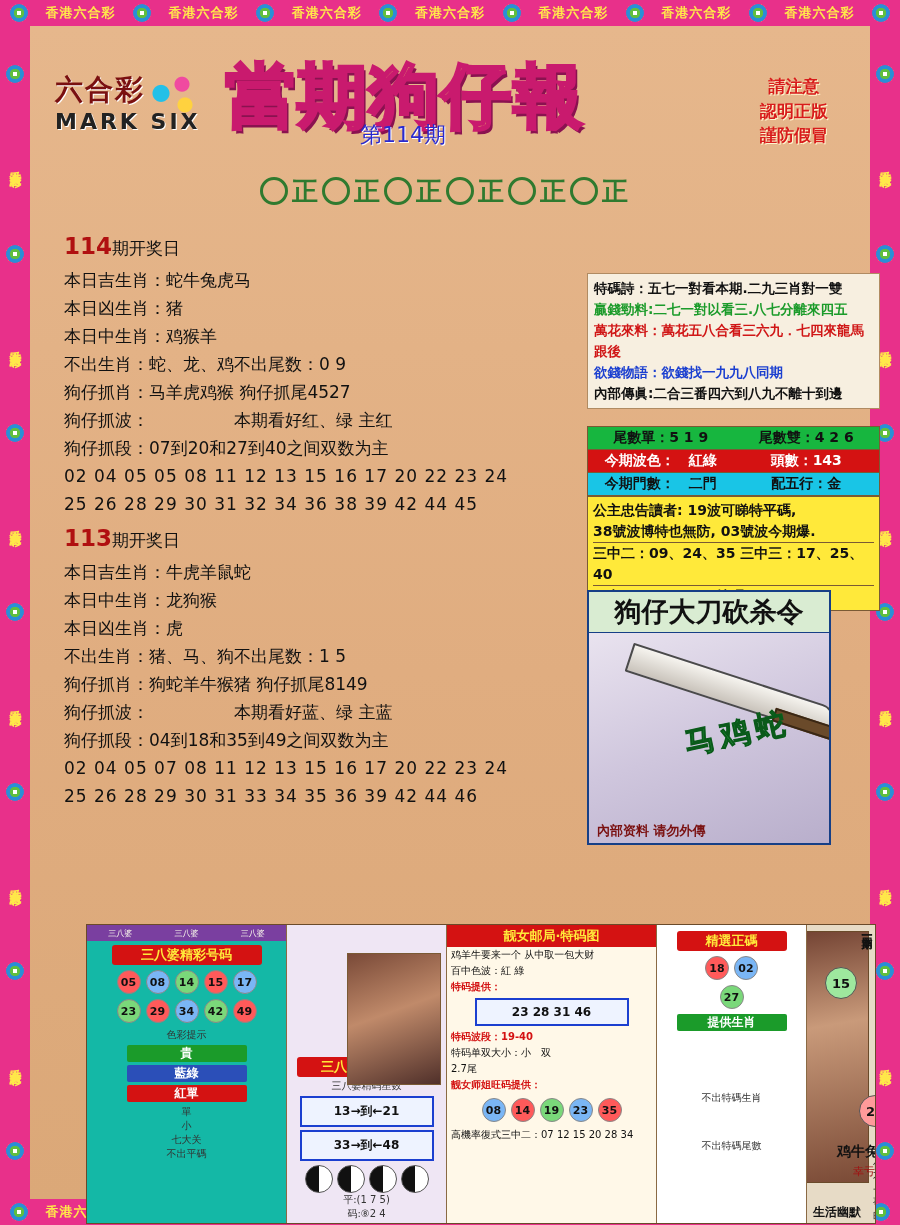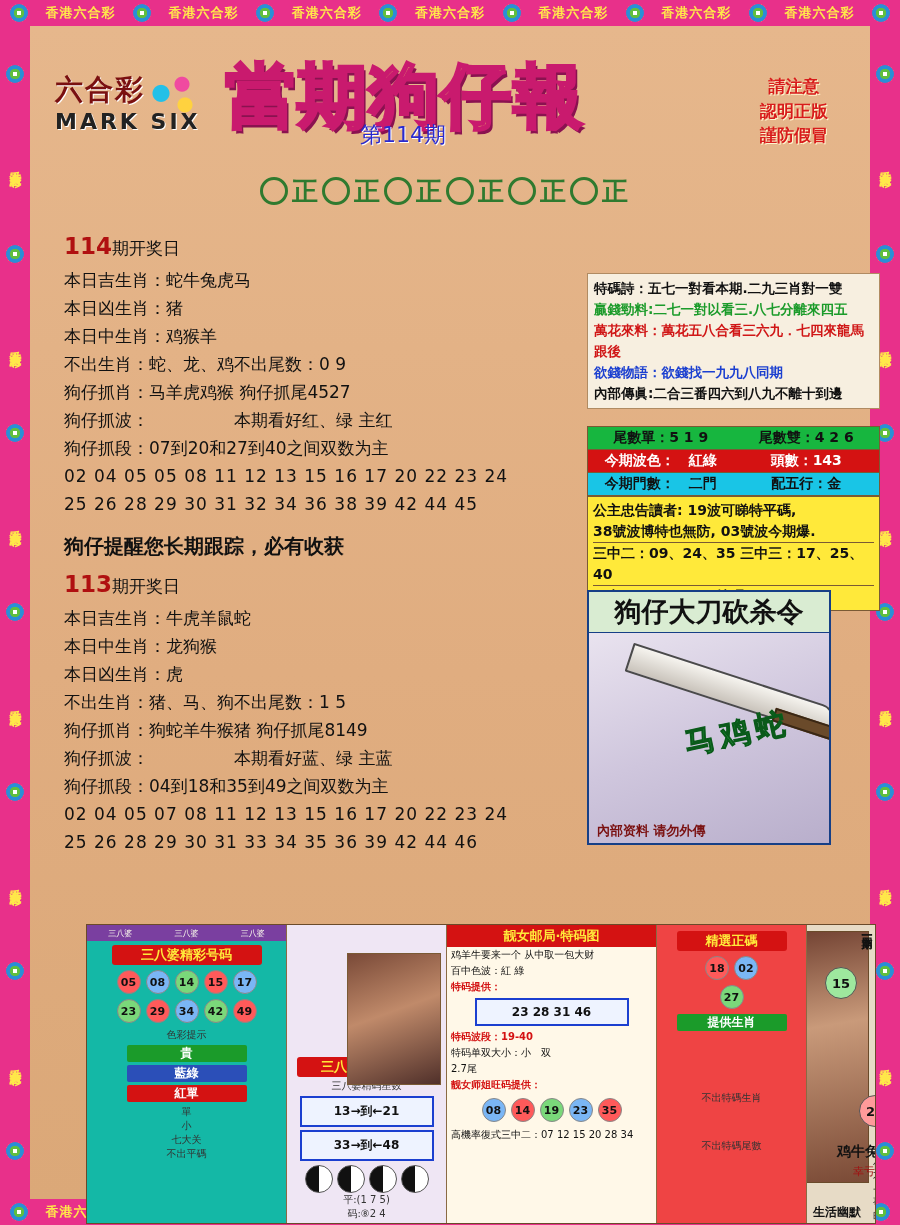--- a/index.html
+++ b/index.html
@@ -166,21 +166,21 @@
   
   .strip{
     position:absolute;left:56px;top:898px;width:790px;height:300px;
     display:flex;border:1px solid #6a4a2a;box-sizing:border-box;
     background:#f2e7d6;overflow:hidden;
   }
   .panel{position:relative;height:100%;box-sizing:border-box;overflow:hidden;}
   .p1{width:200px;background:#14b8a6;border-right:1px solid #8a6a44;}
   .p2{width:160px;background:#efe6f4;border-right:1px solid #8a6a44;}
   .p3{width:210px;background:#fff8e8;border-right:1px solid #8a6a44;}
-  .p4{width:150px;background:#ef4444;border-right:1px solid #8a6a44;}
+  .p4{width:150px;background:#ffffff;border-right:1px solid #8a6a44;}
   .p5{width:auto;flex:1;background:#e7dbc6;}
   .p1 .ttlbar,.p2 .ttlbar{
     height:16px;background:#7a3fa0;color:#ffe;font-size:8px;
     display:flex;align-items:center;justify-content:space-around;
   }
   .redttl{
     margin:4px auto 2px;width:150px;height:20px;background:#d41212;color:#ffe93a;
     font-size:13px;font-weight:bold;display:flex;align-items:center;justify-content:center;
     border-radius:3px;
   }
@@ -362,21 +362,20 @@
       <div class="row">本日吉生肖：蛇牛兔虎马</div>
       <div class="row">本日凶生肖：猪</div>
       <div class="row">本日中生肖：鸡猴羊</div>
       <div class="row">不出生肖：蛇、龙、鸡不出尾数：0 9</div>
       <div class="row">狗仔抓肖：马羊虎鸡猴  狗仔抓尾4527</div>
       <div class="row">狗仔抓波：　　　　　本期看好红、绿  主红</div>
       <div class="row">狗仔抓段：07到20和27到40之间双数为主</div>
       <div class="numrow">02 04 05 05 08 11 12 13 15 16 17 20 22 23 24</div>
       <div class="numrow">25 26 28 29 30 31 32 34 36 38 39 42 44 45</div>
 
-      <div class="remind">狗仔提醒您长期跟踪，必有收获</div>
 
       <div class="hd">
         <span class="num">113</span><span>期开奖日</span>
       </div>
       <div class="row">本日吉生肖：牛虎羊鼠蛇</div>
       <div class="row">本日中生肖：龙狗猴</div>
       <div class="row">本日凶生肖：虎</div>
       <div class="row">不出生肖：猪、马、狗不出尾数：1 5</div>
       <div class="row">狗仔抓肖：狗蛇羊牛猴猪  狗仔抓尾8149</div>
       <div class="row">狗仔抓波：　　　　　本期看好蓝、绿  主蓝</div>

